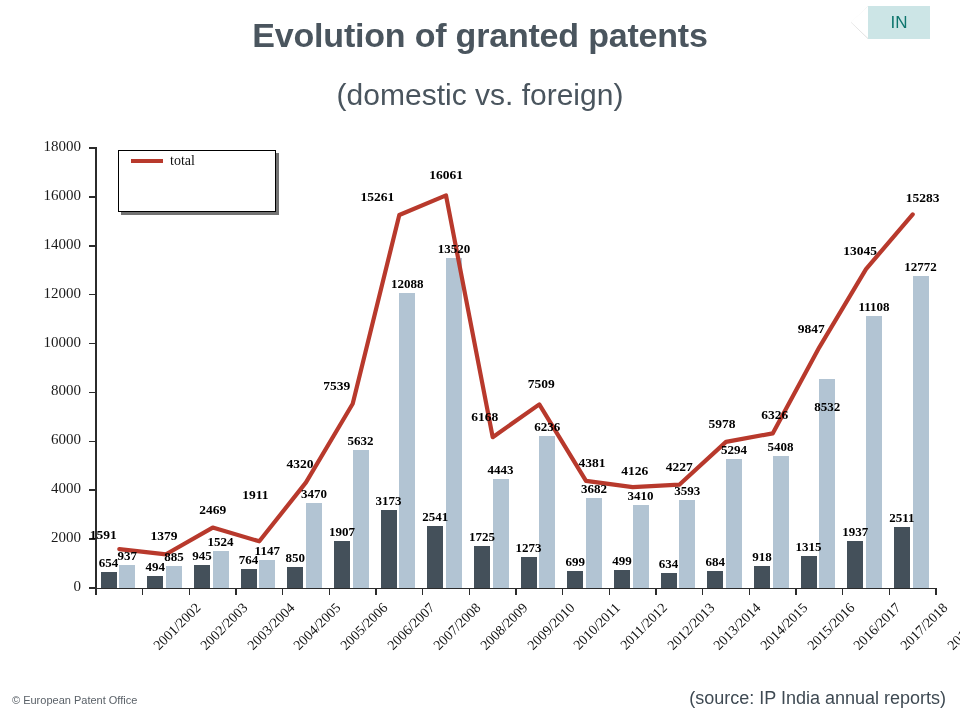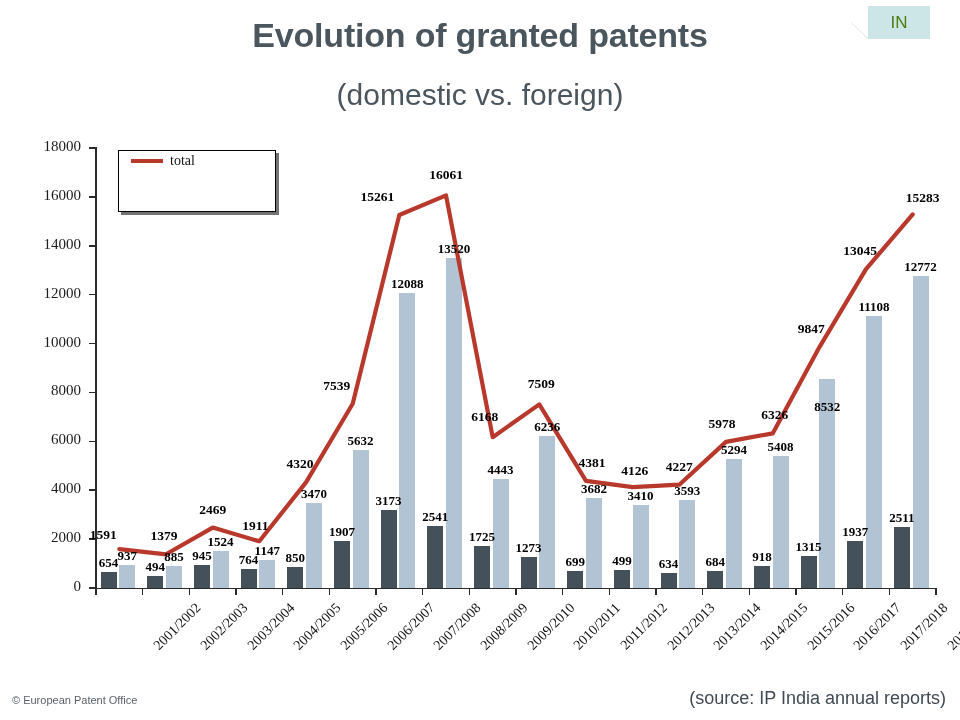--- a/index.html
+++ b/index.html
@@ -13,21 +13,21 @@
     position:absolute;left:0;top:16px;width:960px;text-align:center;
     font-size:34px;font-weight:bold;color:#4a555e;letter-spacing:-0.2px;
   }
   #subtitle{
     position:absolute;left:0;top:78px;width:960px;text-align:center;
     font-size:30px;font-weight:normal;color:#4a555e;
   }
   
   #badge{
     position:absolute;right:30px;top:6px;width:62px;height:33px;
-    background:#cce5e6;color:#4d7c0f;font-size:17px;
+    background:#cce5e6;color:#0f766e;font-size:17px;
     display:flex;align-items:center;justify-content:center;
   }
   #badge-chevron{
     position:absolute;right:92px;top:6px;width:0;height:0;
     border-top:16.5px solid transparent;border-bottom:16.5px solid transparent;
     border-right:17px solid #ffffff;
   }
   #badge-chevron-line{
     position:absolute;right:92px;top:6px;width:17px;height:33px;
     clip-path:polygon(0% 50%,100% 0%,100% 4%,6% 50%,100% 96%,100% 100%);
@@ -229,21 +229,21 @@
       <div class="vlabel" style="left: 750.6px; top: 438.804px; width: 60px;">5408</div>
       <div class="vlabel" style="left: 778.6px; top: 538.856px; width: 60px;">1315</div>
       <div class="vlabel" style="left: 797.267px; top: 367px; width: 60px; margin-top: 32px;">8532</div>
       <div class="vlabel" style="left: 825.267px; top: 523.651px; width: 60px;">1937</div>
       <div class="vlabel" style="left: 843.933px; top: 299.471px; width: 60px;">11108</div>
       <div class="vlabel" style="left: 871.933px; top: 509.62px; width: 60px;">2511</div>
       <div class="vlabel" style="left: 890.6px; top: 258.796px; width: 60px;">12772</div>
       <div class="tlabel" style="left: 73.3333px; top: 527.109px; width: 60px;">1591</div>
       <div class="tlabel" style="left: 134px; top: 528.291px; width: 60px;">1379</div>
       <div class="tlabel" style="left: 182.667px; top: 501.647px; width: 60px;">2469</div>
-      <div class="tlabel" style="left: 225.333px; top: 518px; width: 60px;">1911</div>
+      <div class="tlabel" style="left: 225.333px; top: 487px; width: 60px;">1911</div>
       <div class="tlabel" style="left: 270px; top: 456.4px; width: 60px;">4320</div>
       <div class="tlabel" style="left: 306.667px; top: 377.713px; width: 60px;">7539</div>
       <div class="tlabel" style="left: 347.333px; top: 188.953px; width: 60px;">15261</div>
       <div class="tlabel" style="left: 416px; top: 167.398px; width: 60px;">16061</div>
       <div class="tlabel" style="left: 454.667px; top: 409.227px; width: 60px;">6168</div>
       <div class="tlabel" style="left: 511.333px; top: 376.447px; width: 60px;">7509</div>
       <div class="tlabel" style="left: 562px; top: 454.909px; width: 60px;">4381</div>
       <div class="tlabel" style="left: 604.667px; top: 463.142px; width: 60px;">4126</div>
       <div class="tlabel" style="left: 649.333px; top: 458.673px; width: 60px;">4227</div>
       <div class="tlabel" style="left: 692px; top: 415.871px; width: 60px;">5978</div>

